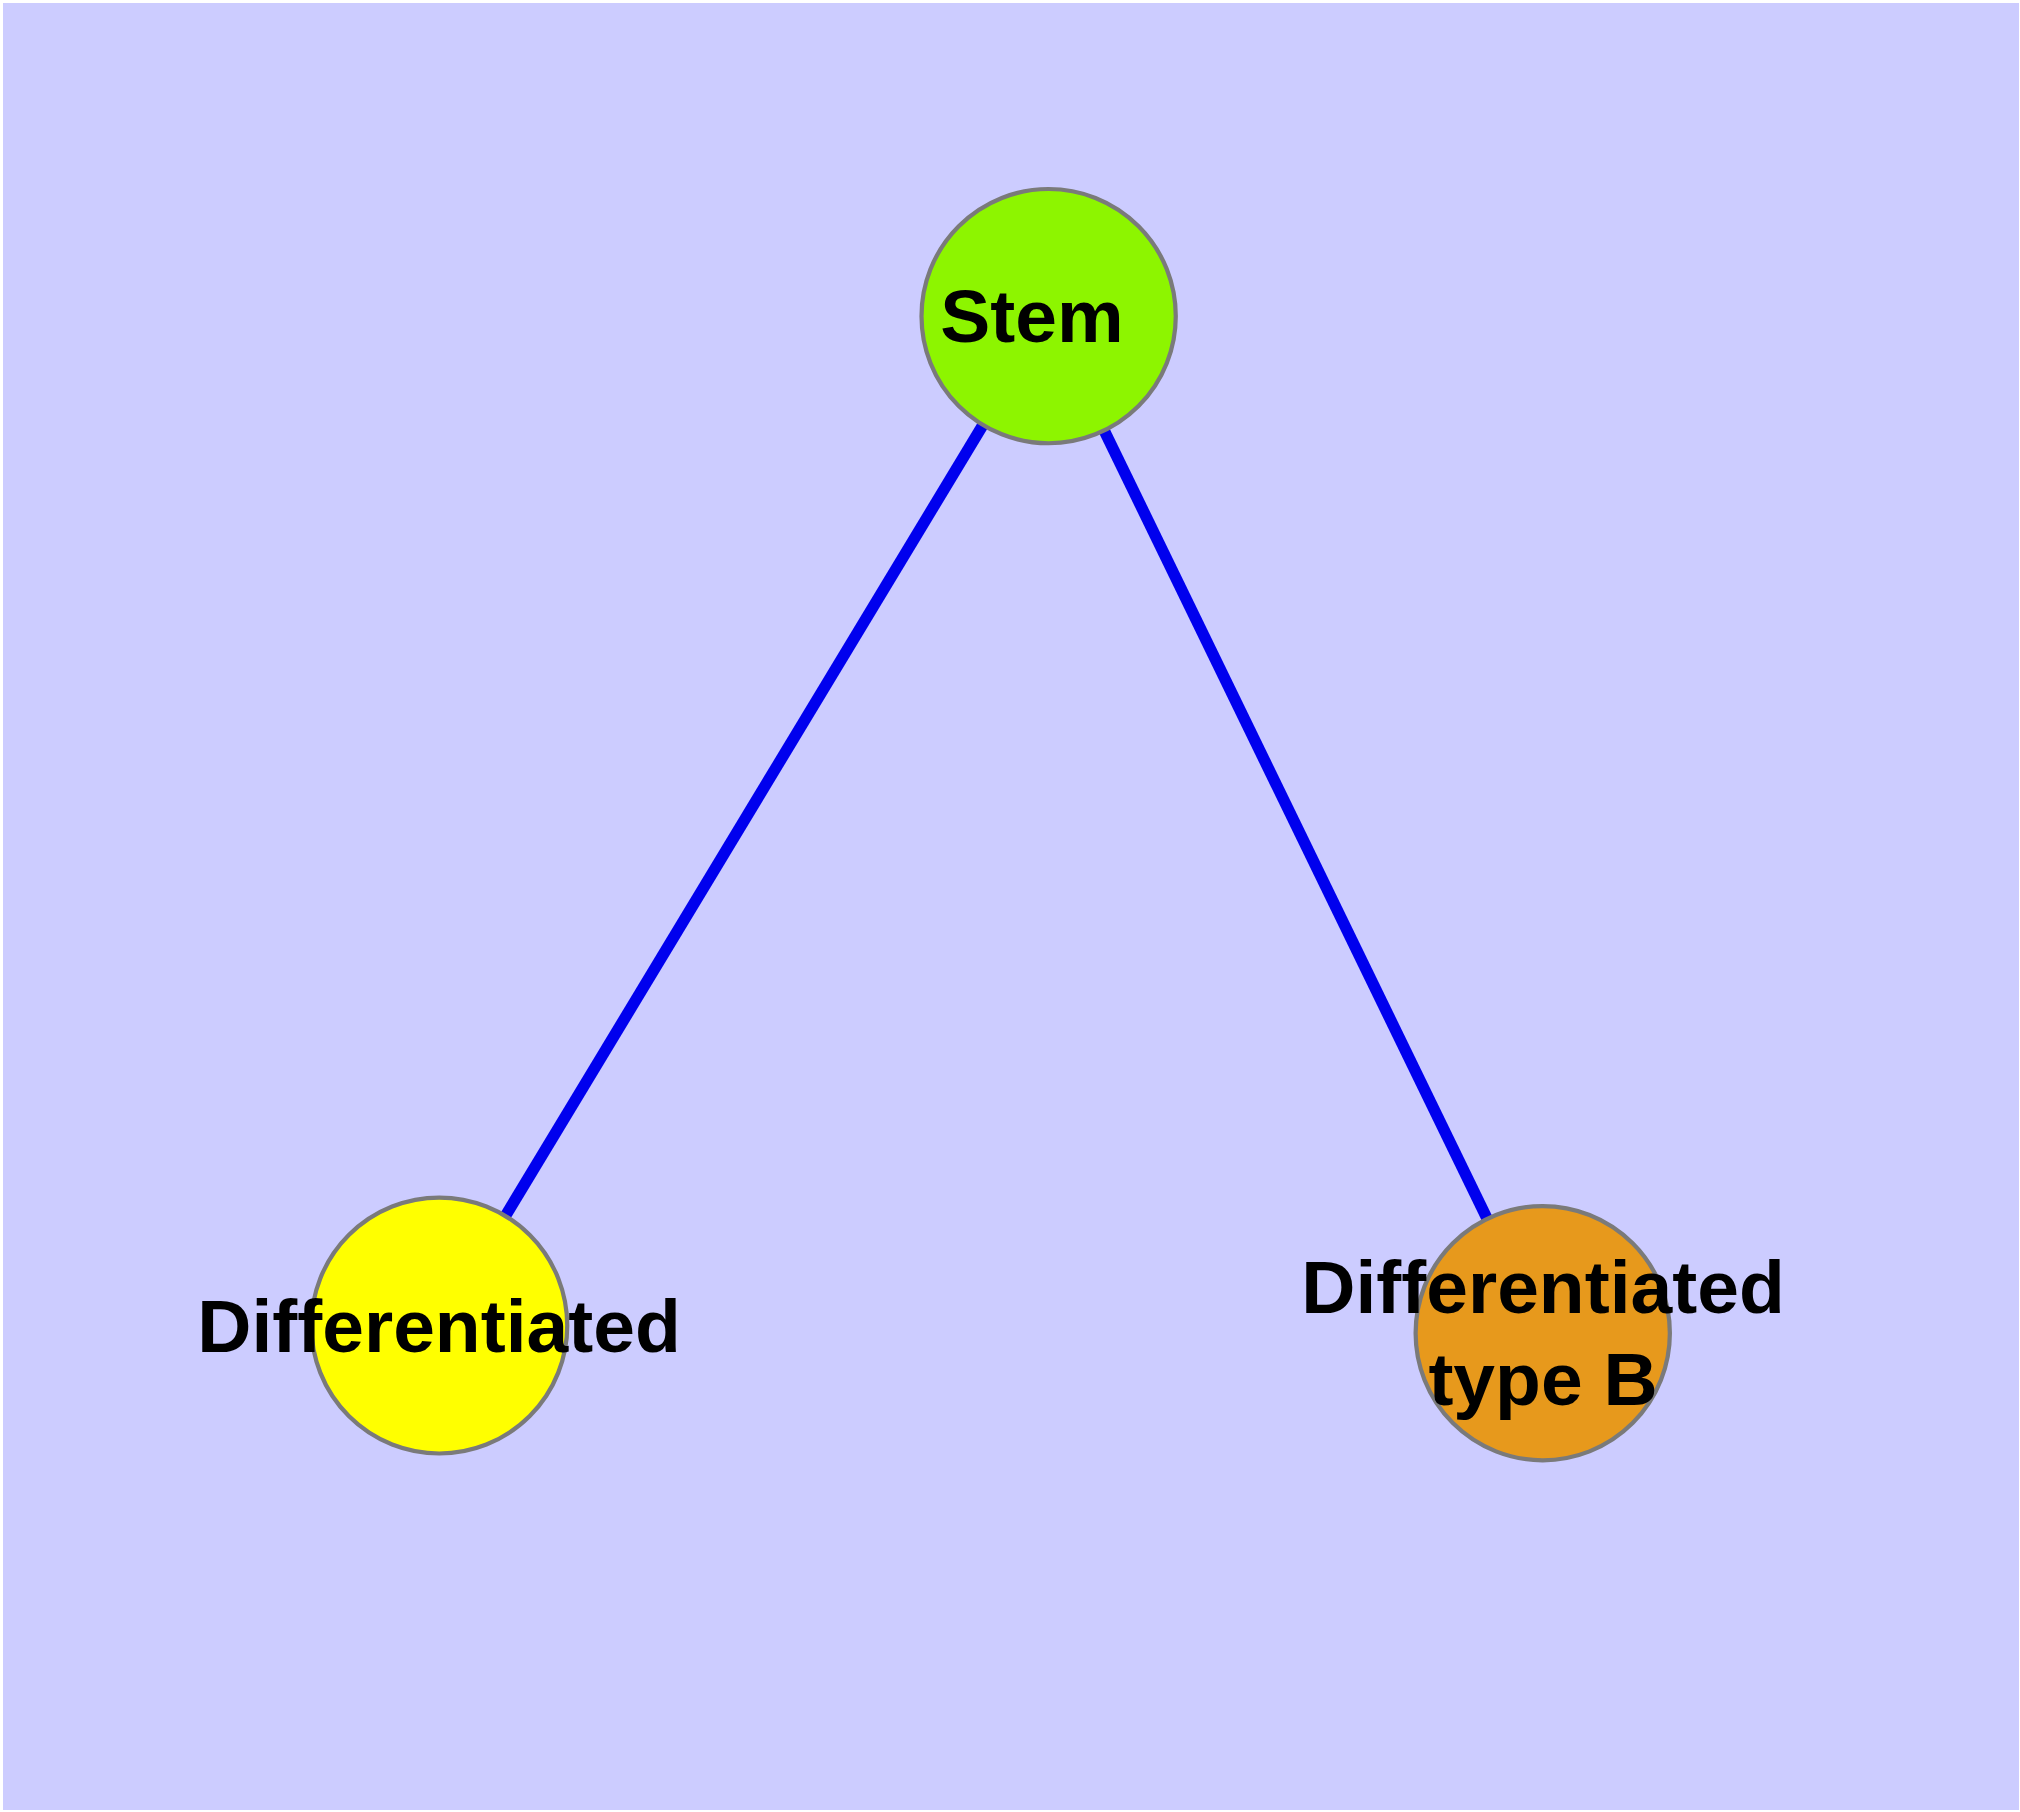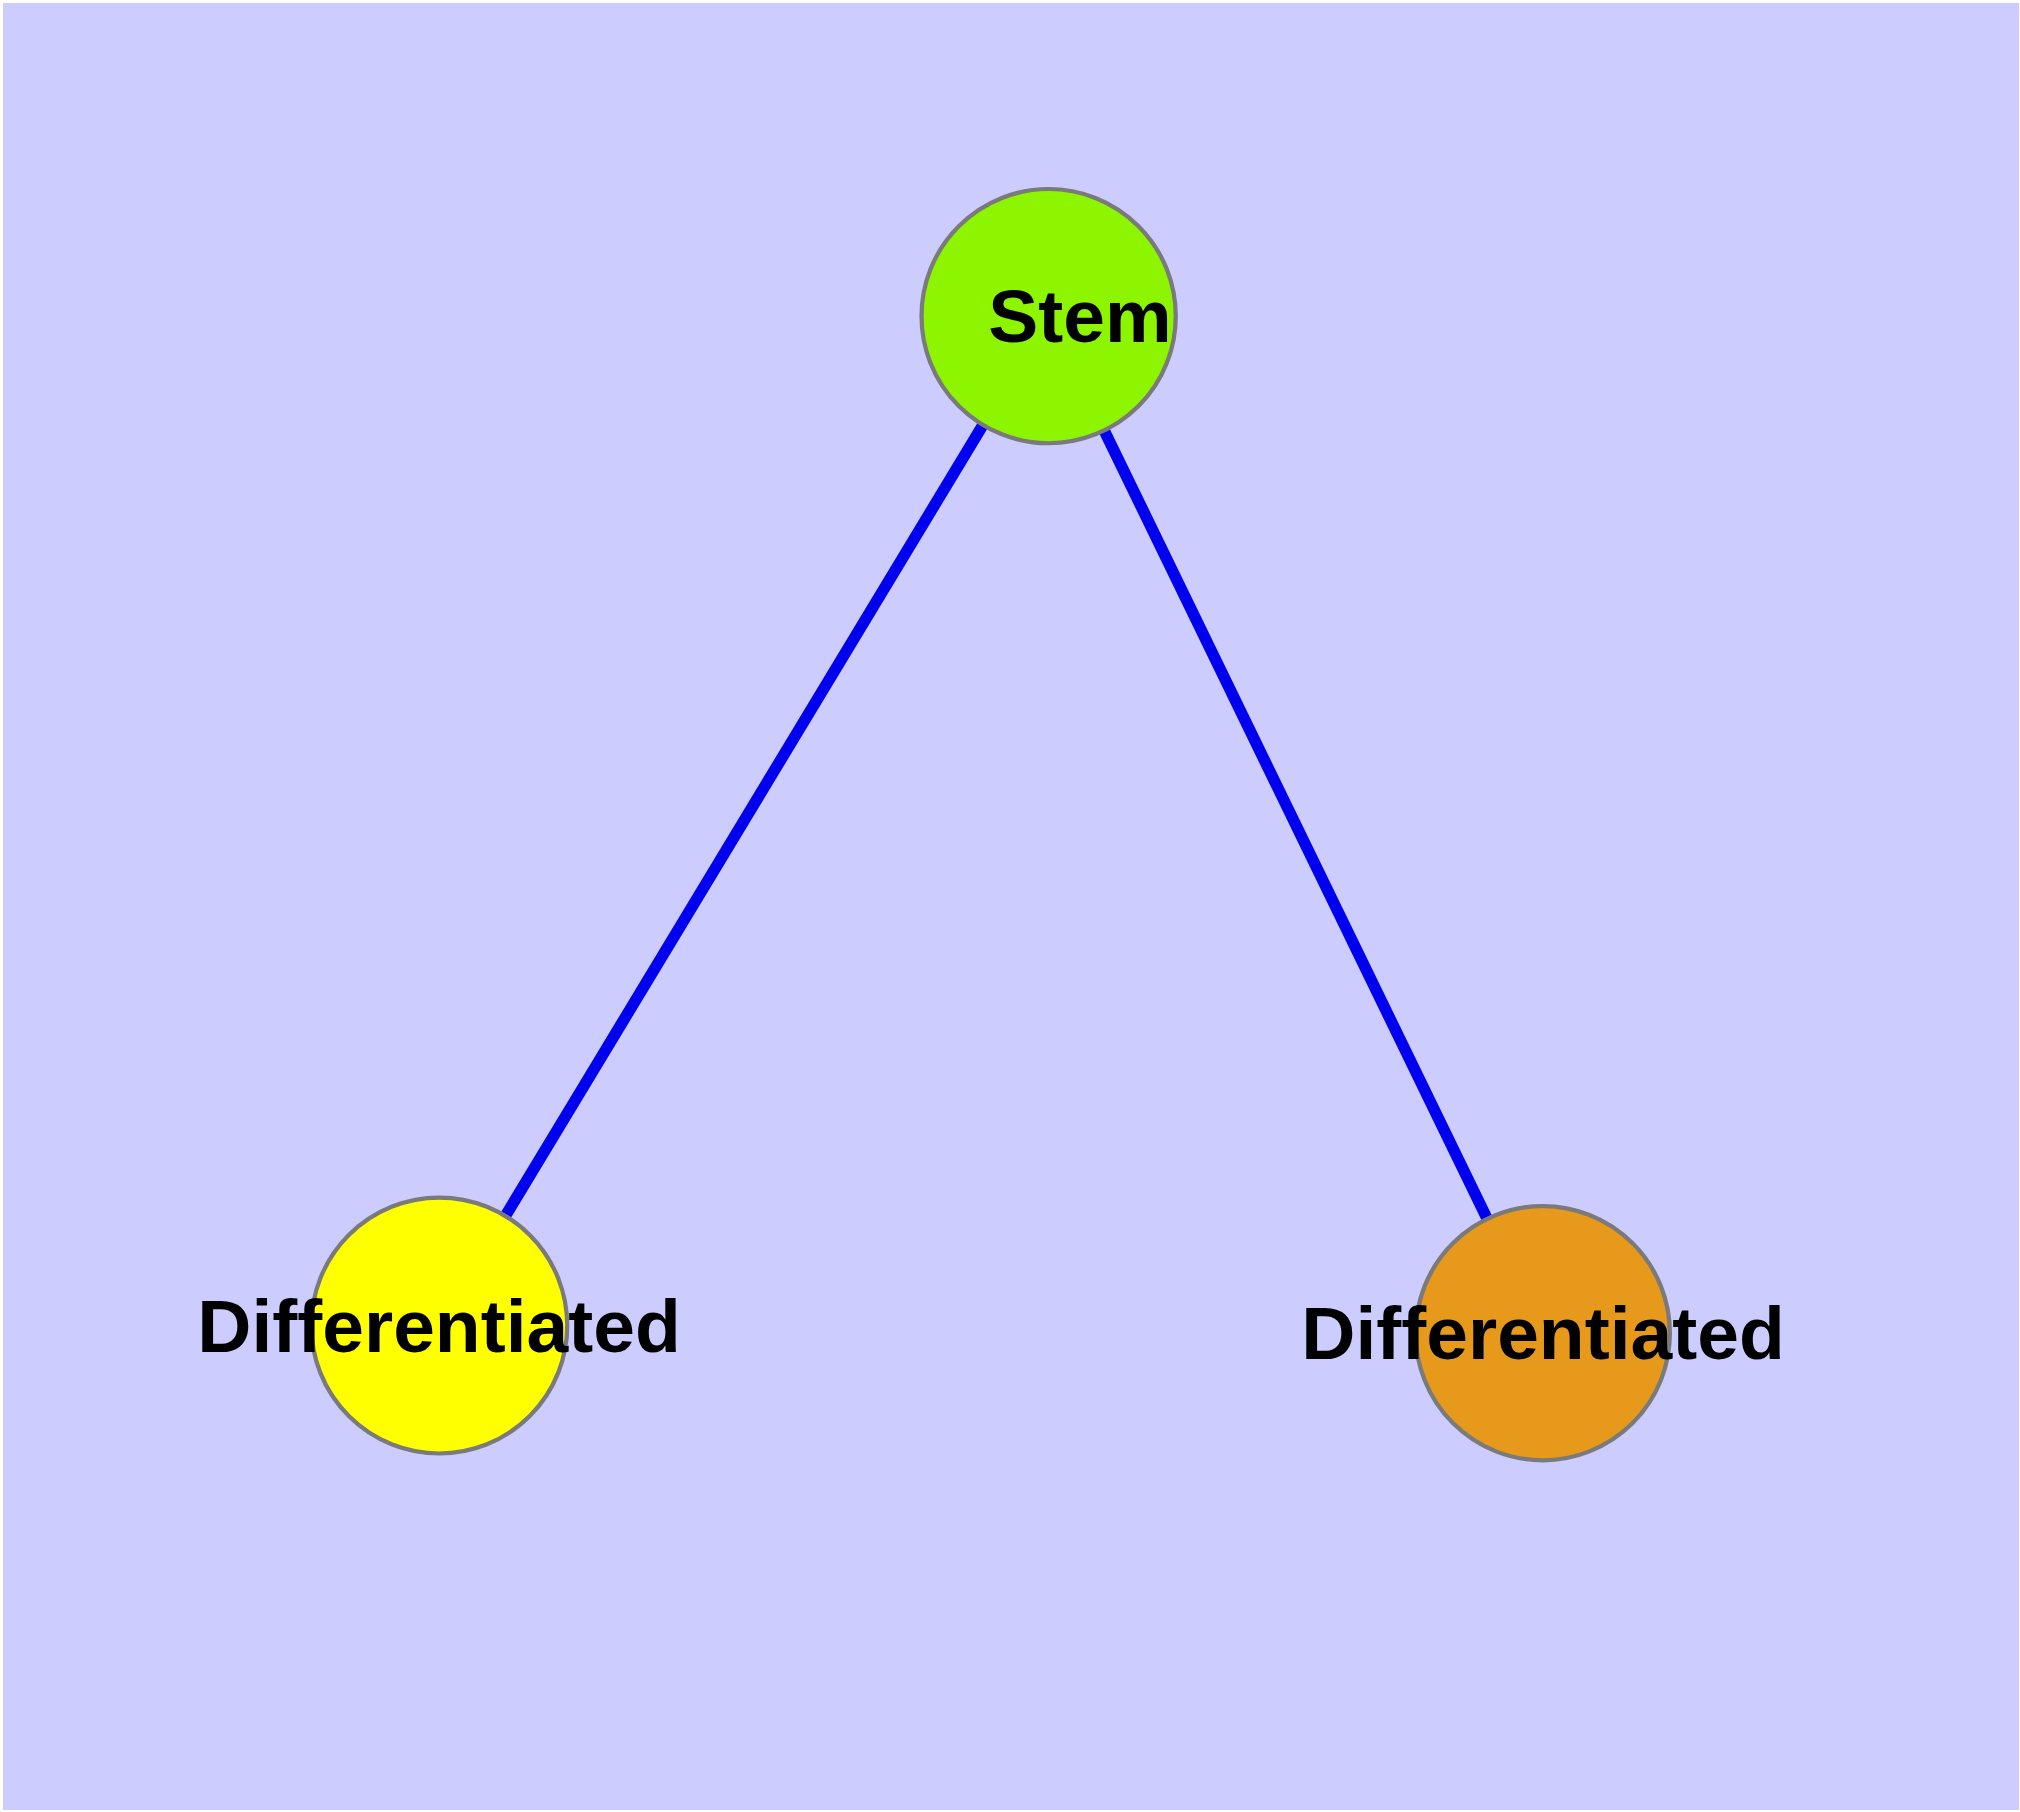--- a/index.html
+++ b/index.html
@@ -59,25 +59,26 @@
   <div class="canvas"></div>
 
   <svg class="graph-svg" viewBox="0 0 2384 2138" xmlns="http://www.w3.org/2000/svg">
     <line class="edge" id="edge-0" x1="1237" y1="373" x2="518" y2="1564" stroke="#0000EE"></line>
     <line class="edge" id="edge-1" x1="1237" y1="373" x2="1820" y2="1573" stroke="#0000EE"></line>
     <circle class="node" id="node-stem" cx="1237" cy="373" r="150" fill="#8DF500" stroke="#7A7A7A"></circle>
     <circle class="node" id="node-type-a" cx="518" cy="1564" r="151" fill="#FFFF00" stroke="#7A7A7A"></circle>
     <circle class="node" id="node-type-b" cx="1820" cy="1573" r="150" fill="#E7991C" stroke="#7A7A7A"></circle>
   </svg>
 
-  <div class="node-label" id="label-stem" style="left: 1080px; top: 316px;">
+  <div class="node-label" id="label-stem" style="left: 1032px; top: 316px;">
     <span class="line">Stem</span>
   </div>
 
   <div class="node-label" id="label-type-a" style="left: 439px; top: 1326px;">
     <span class="line">Differentiated</span>
   </div>
 
   <div class="node-label" id="label-type-b" style="left: 1543px; top: 1333px;">
     <span class="line">Differentiated</span>
+    <span class="line">type B</span>
   </div>
 </div>
 
 
 </body></html>

